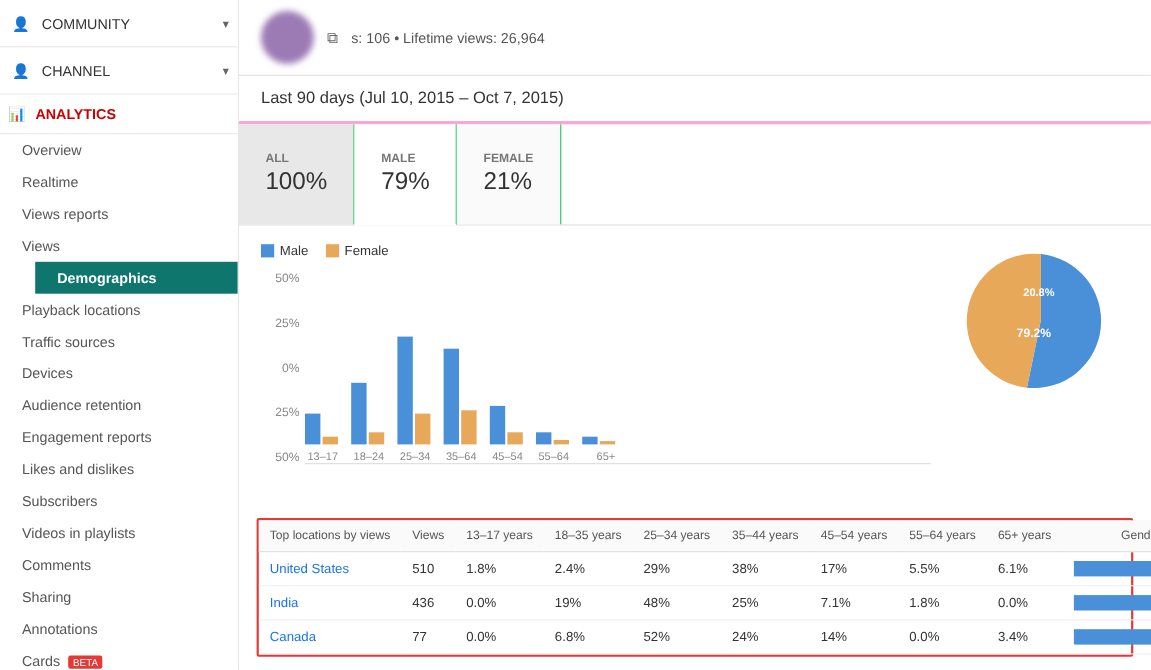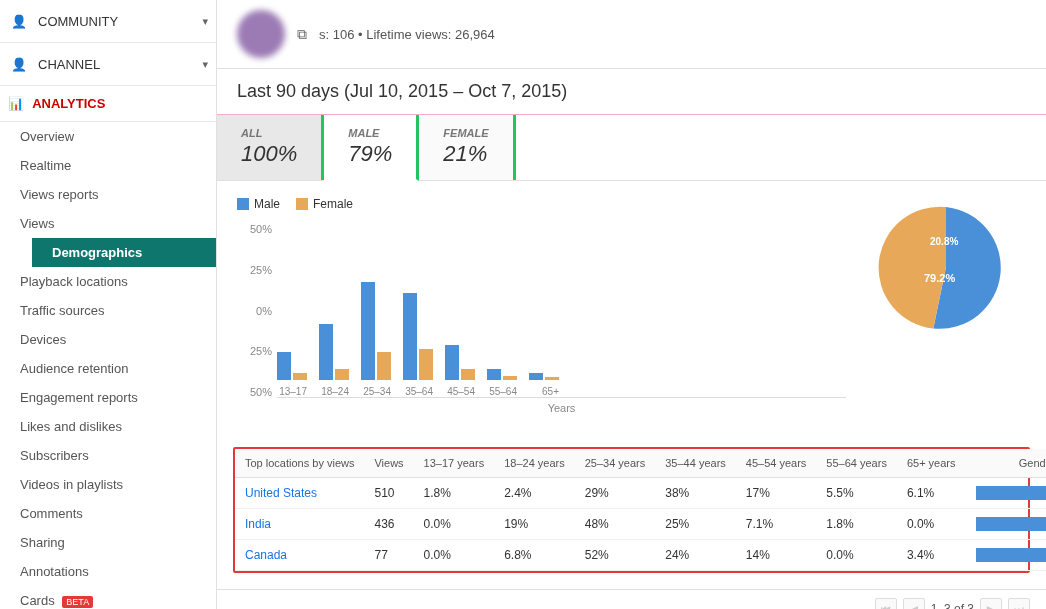--- a/index.html
+++ b/index.html
@@ -100,36 +100,35 @@
       font-size: 14px;
       color: #666;
       cursor: pointer;
     }
     .header-stats {
       font-size: 13px;
       color: #555;
     }
     .date-range {
       padding: 12px 20px;
-      font-size: 18px;
+      font-size: 15px;
       color: #333;
-      border-bottom: 1px solid #f9a8d4;
+      border-bottom: 3px solid #f9a8d4;
     }
 
     
     .gender-tabs {
       display: flex;
       border-bottom: 1px solid #e0e0e0;
     }
     .gender-tab {
-      padding: 12px 24px;
+      padding: 25px 24px;
       cursor: pointer;
-      border-right: 3px solid #22c55e;
+      border-right: 1px solid #22c55e;
       background: #fafafa;
-      font-style: italic;
     }
     .gender-tab.active { background: #fff; border-bottom: 2px solid #fff; margin-bottom: -1px; }
     .gender-tab .label { font-size: 11px; color: #777; text-transform: uppercase; font-weight: bold; }
     .gender-tab .value { font-size: 22px; color: #333; font-weight: 300; margin-top: 2px; }
     .gender-tab.all-tab { background: #e8e8e8; }
     .gender-tab-empty { flex: 1; }
 
     
     .chart-area {
       padding: 16px 20px;
@@ -393,21 +392,20 @@
               <div class="x-label">55–64</div>
             </div>
             <div class="bar-group">
               <div class="bars">
                 <div class="bar male" style="height: 7px;"></div>
                 <div class="bar female" style="height: 2.8px;"></div>
               </div>
               <div class="x-label">65+</div>
             </div>
           </div>
-        <div class="x-axis-title">Years</div>
       </div>
     </div>
 
     <div class="pie-chart-container">
       <svg class="pie-svg" viewBox="0 0 140 140">
 
         <path d="M70,70 L70,10 A60,60 0 1,1 57.3,131.5 Z" fill="#4a90d9"></path>
 
         <path d="M70,70 L57.3,131.5 A60,60 0 0,1 70,10 Z" fill="#e8a85a"></path>
         <text x="48" y="85" font-size="11" fill="#fff" font-weight="bold">79.2%</text>
@@ -416,21 +414,21 @@
     </div>
   </div>
 
   <div class="data-table-section">
     <table>
       <thead>
         <tr>
           <th>Top locations by views</th>
           <th>Views</th>
           <th>13–17 years</th>
-          <th>18–24 years</th>
+          <th>18–35 years</th>
           <th>25–34 years</th>
           <th>35–44 years</th>
           <th>45–54 years</th>
           <th>55–64 years</th>
           <th>65+ years</th>
           <th>Gender</th>
         </tr>
       </thead>
       <tbody id="table-body">
       <tr>

